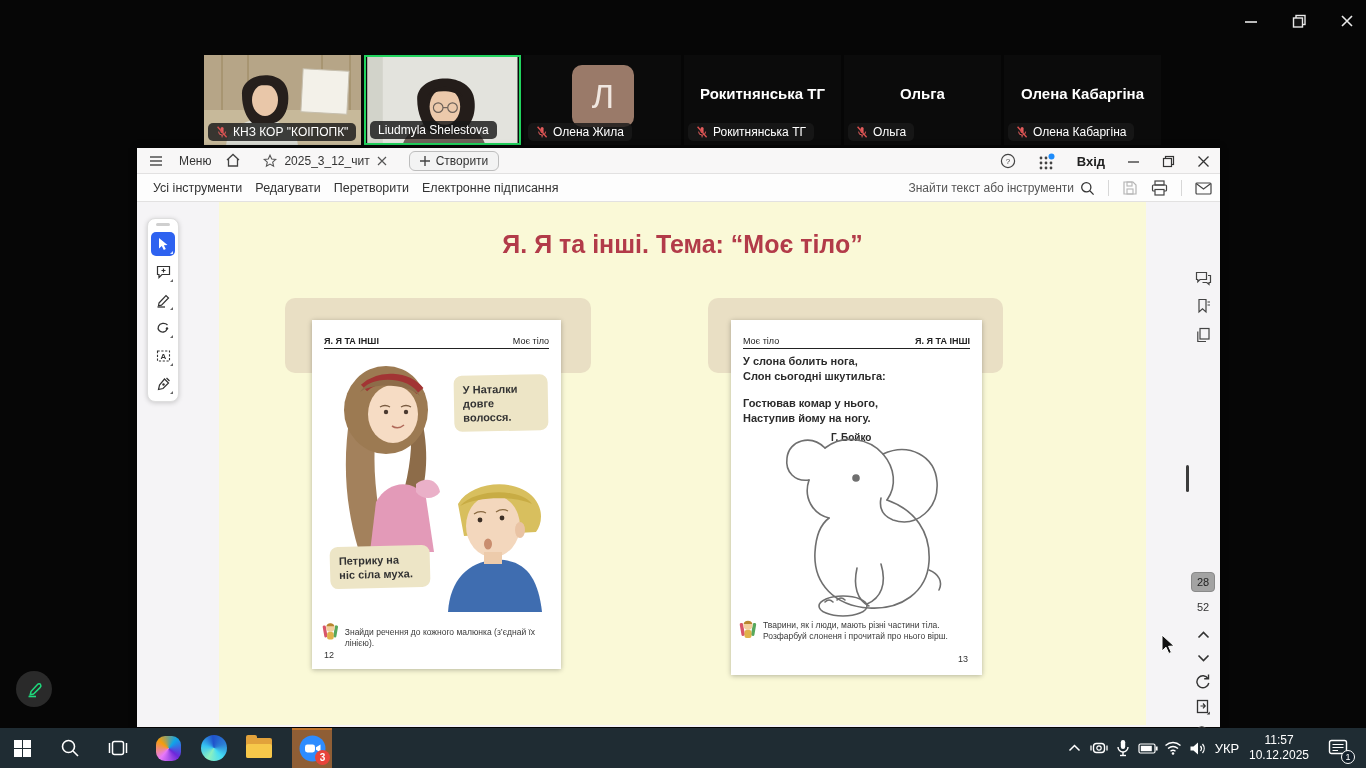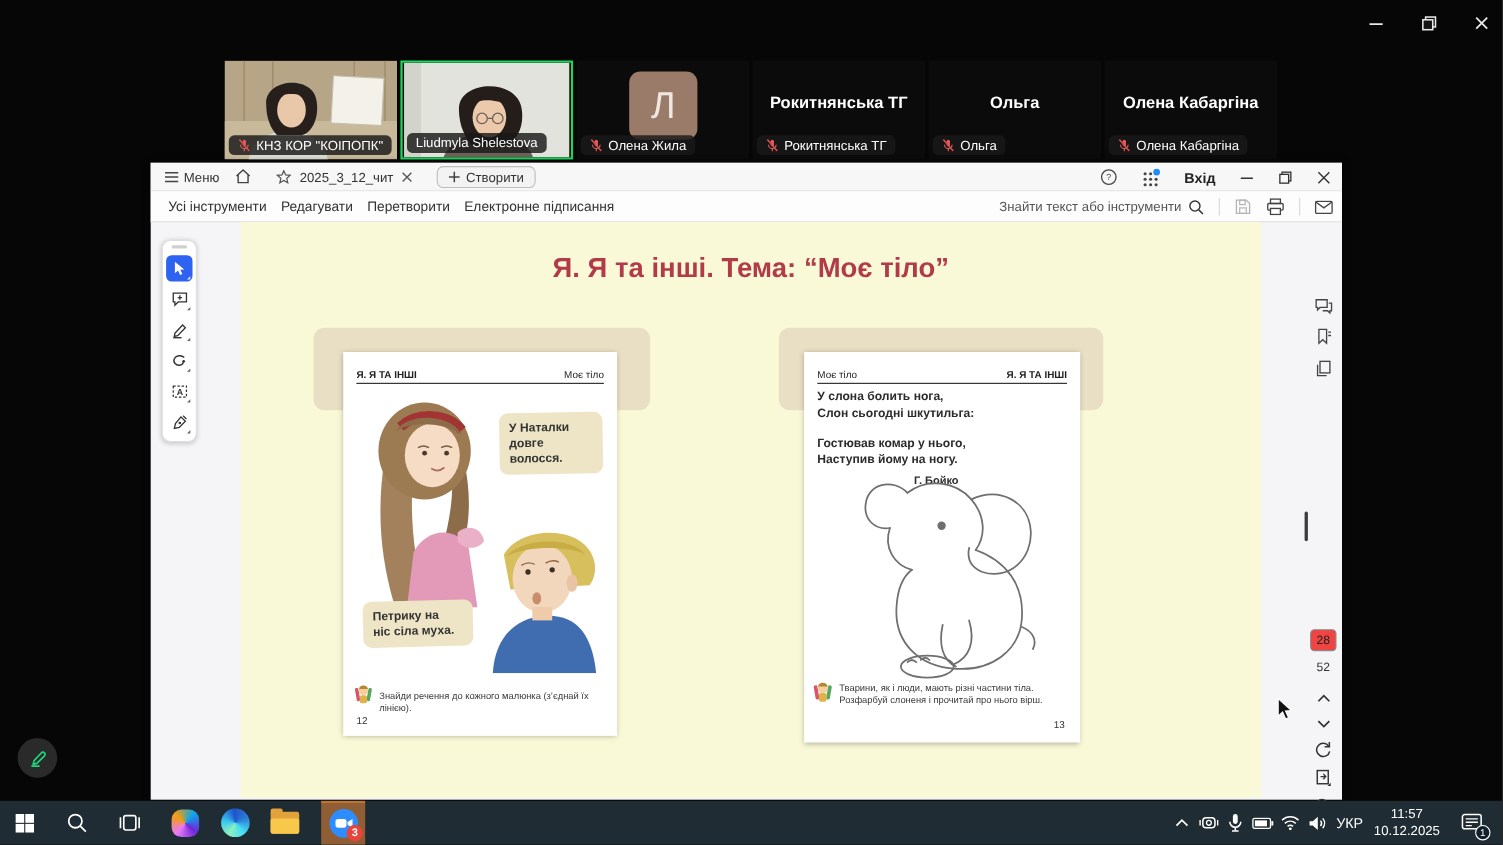--- a/index.html
+++ b/index.html
@@ -17,21 +17,21 @@
   .tag{position:absolute;left:4px;bottom:4px;display:flex;align-items:center;gap:5px;
        background:rgba(24,24,24,.82);color:#fff;font-size:12px;padding:2px 8px;border-radius:5px;white-space:nowrap;z-index:3}
   .center-name{position:absolute;inset:0 0 14px 0;display:flex;align-items:center;justify-content:center;
        color:#fff;font-weight:bold;font-size:15px}
   .avatar{position:absolute;left:48px;top:10px;width:62px;height:62px;border-radius:10px;background:#9a7a69;
        display:flex;align-items:center;justify-content:center;color:#f0e7e0;font-size:34px}
 
   
   .acrobat{position:absolute;left:137px;top:148px;width:1083px;height:579px;background:#F5F4F6;box-shadow:0 0 6px rgba(0,0,0,.5)}
   .titlebar{position:relative;height:26px;background:#F8F7F7;border-bottom:1px solid #E2E1E1;display:flex;align-items:center;padding-left:12px;gap:14px}
-  .titlebar .grp{display:flex;align-items:center;gap:4px}
+  .titlebar .grp{display:flex;align-items:center;gap:16px}
   .tb-text{font-size:12px;color:#333}
   .tab{display:flex;align-items:center;gap:7px;padding:0 8px;height:26px}
   .pill{display:flex;align-items:center;gap:6px;border:1px solid #bdbdbd;border-radius:6px;background:#f3f3f3;
         padding:2px 10px;font-size:12px;color:#333}
   .title-right{position:absolute;right:10px;top:0;height:26px;display:flex;align-items:center;gap:22px}
   .signin{font-size:13px;font-weight:bold;color:#222}
   .toolbar{position:relative;height:28px;background:#FDFDFD;border-bottom:1px solid #E2E1E1;display:flex;align-items:center;padding-left:16px;gap:13px}
   .tool-item{font-size:12.5px;color:#333;white-space:nowrap}
   .toolbar-right{position:absolute;right:8px;top:0;height:28px;display:flex;align-items:center;gap:13px}
   .search-group{display:flex;align-items:center;gap:6px;font-size:12px;color:#555}
@@ -56,21 +56,21 @@
   .cap{position:absolute;background:#EDE5C6;border-radius:8px;padding:7px 9px;font-size:11px;font-weight:bold;color:#333;line-height:14px}
   .task-row{position:absolute;display:flex;align-items:flex-start;gap:6px}
   .task-text{font-size:8.5px;color:#3a3a3a;line-height:11px}
   .pgnum{position:absolute;font-size:9px;font-weight:normal;color:#333}
   .poem{position:absolute;font-size:11px;font-weight:bold;color:#2b2b2b;line-height:15px}
   .author{position:absolute;font-size:10px;font-weight:bold;color:#2b2b2b}
 
   
   .rail{position:absolute;left:1047px;top:54px;bottom:0;width:36px}
   .rail-ic{position:absolute;left:10px;width:18px;height:18px;display:flex;align-items:center;justify-content:center}
-  .pagebox{position:absolute;left:7px;top:370px;width:24px;height:20px;border:1px solid #8a8a8a;border-radius:4px;background:#ef4444;
+  .pagebox{position:absolute;left:7px;top:370px;width:24px;height:20px;border:1px solid #8a8a8a;border-radius:4px;background:#a3a3a3;
            display:flex;align-items:center;justify-content:center;font-size:11px;color:#222}
   .pagetotal{position:absolute;left:0;top:399px;width:38px;text-align:center;font-size:11px;color:#333}
   .scrollhandle{position:absolute;left:1049px;top:317px;width:3px;height:27px;background:#3c3c3c;border-radius:2px}
 
   
   .annot-btn{position:absolute;left:16px;top:671px;width:36px;height:36px;border-radius:50%;background:#2a2a2a;
              display:flex;align-items:center;justify-content:center}
 
   
   .cursor{position:absolute;left:1161px;top:634px;z-index:50}

